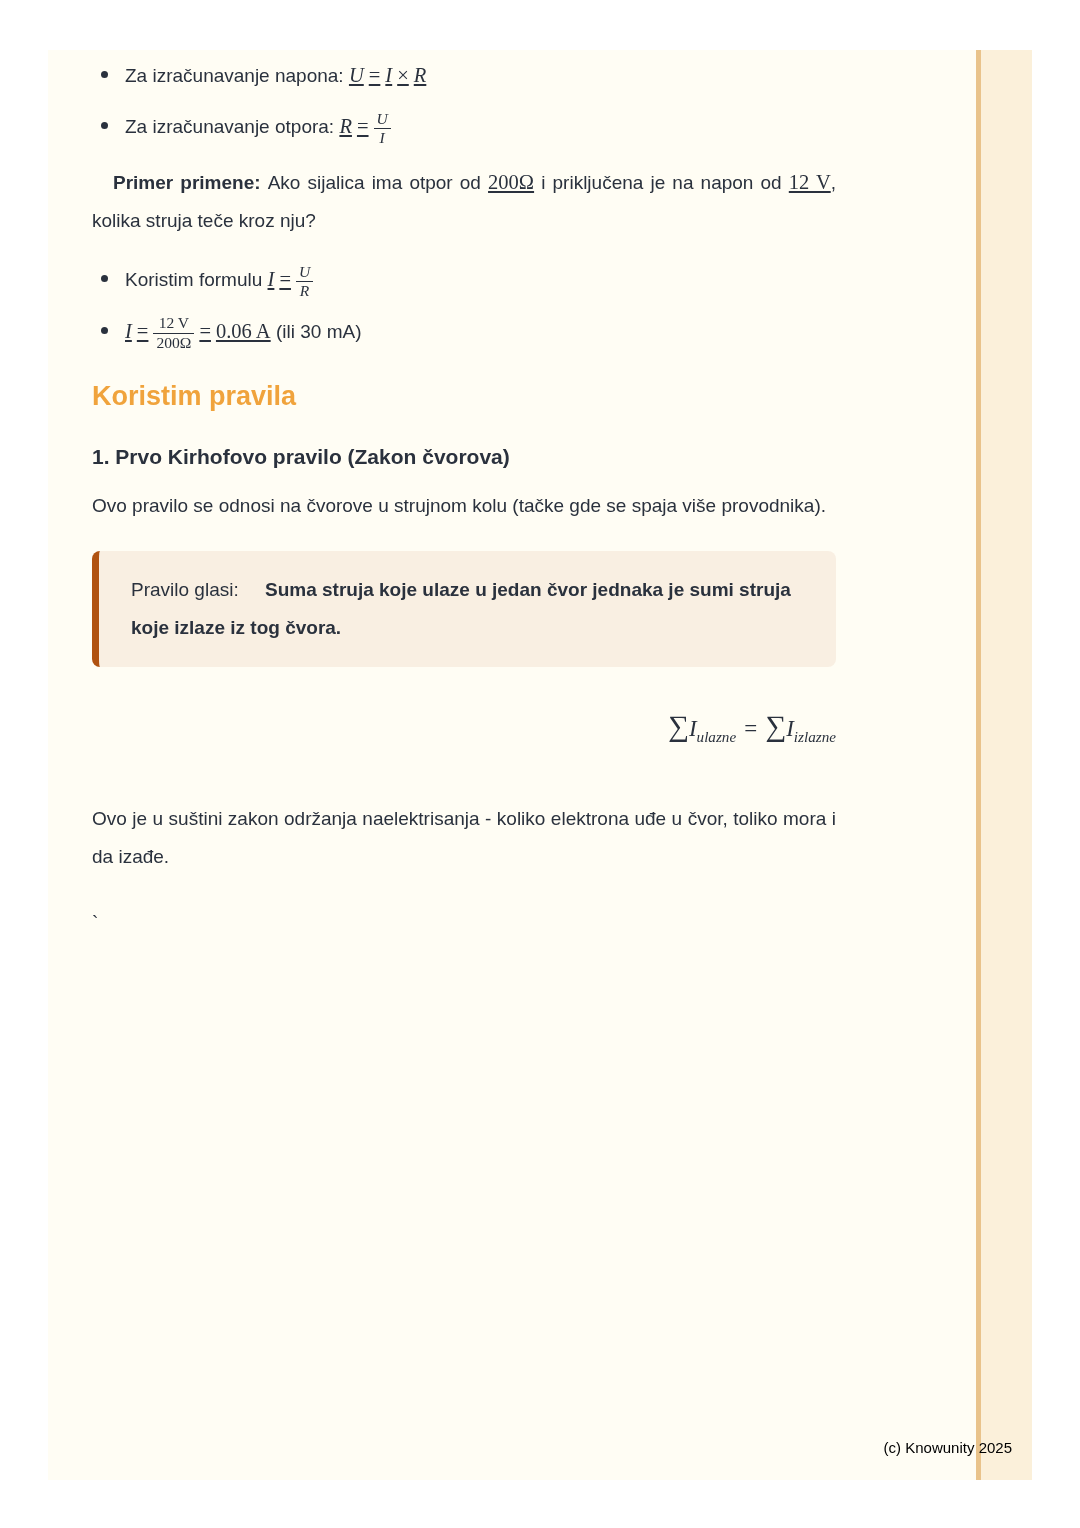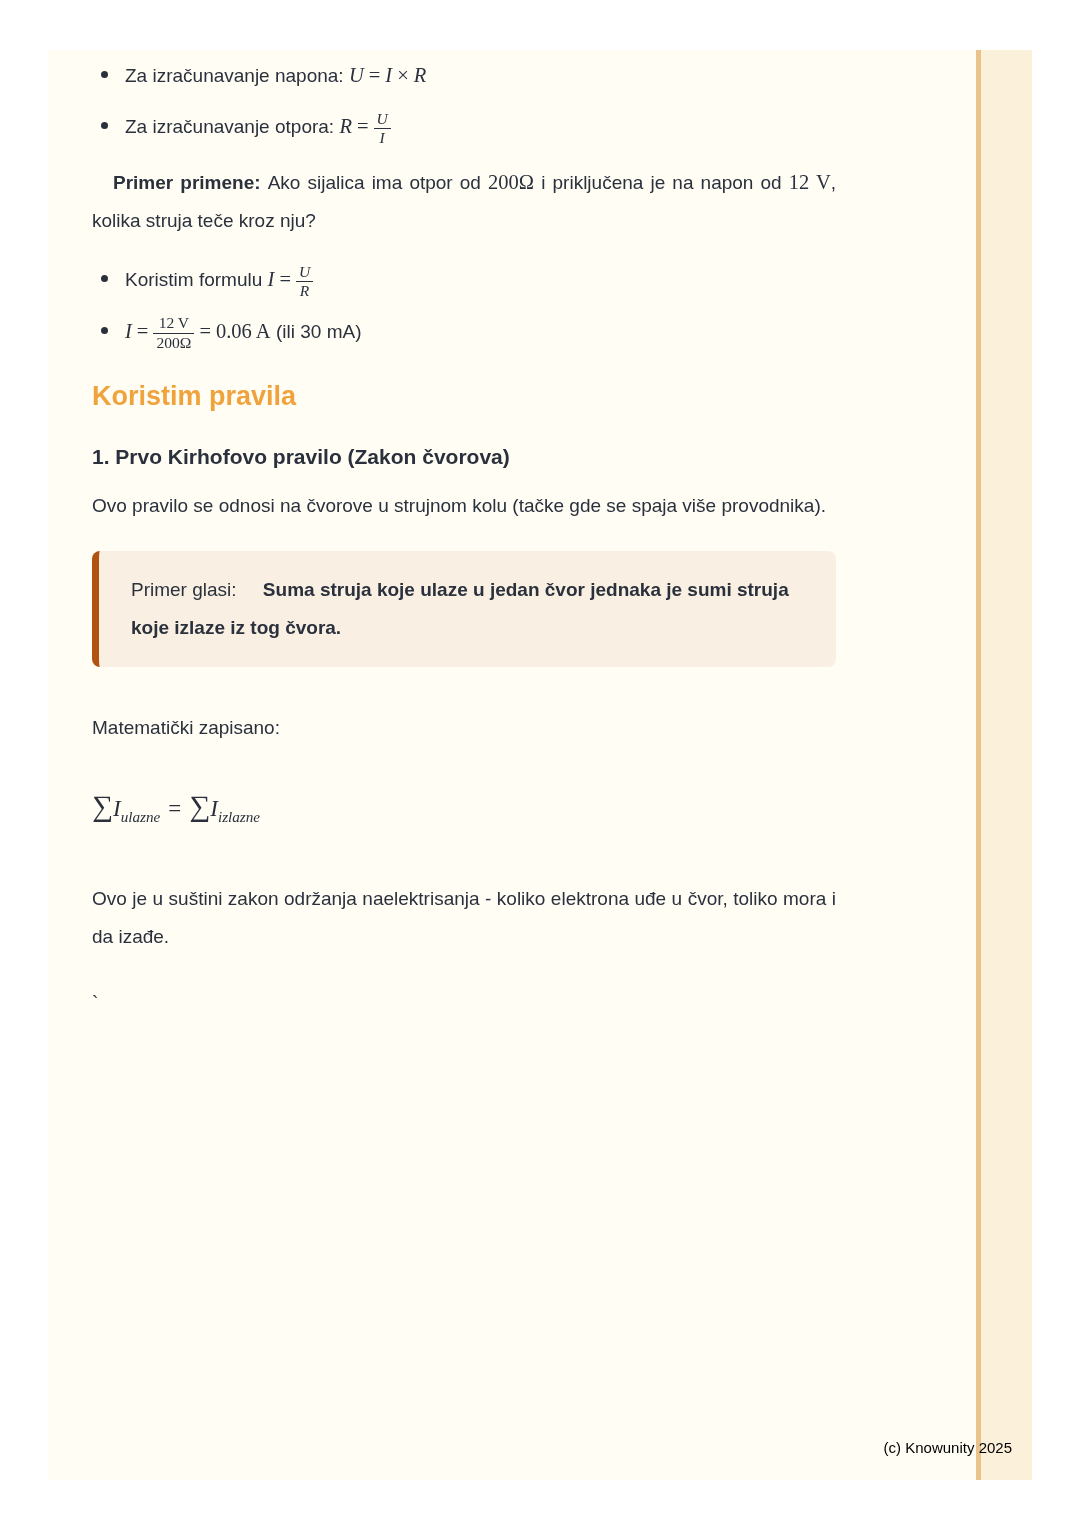--- a/index.html
+++ b/index.html
@@ -11,42 +11,42 @@
           background:#fbf0da; border-left:5px solid #e9c38b; }
   .content { position:absolute; left:44px; top:6px; width:744px;
           color:#2a313d; font-size:19px; line-height:38px; }
 
   ul.bullets { list-style:none; }
   ul.bullets li { position:relative; padding-left:33px; }
   ul.bullets li + li { margin-top:12px; }
   ul.bullets li .dot { position:absolute; left:9px; top:15px; width:7px; height:7px;
           border-radius:50%; background:#2a313d; }
 
-  .math { font-family:"Liberation Serif","DejaVu Serif",serif; font-size:1.08em; }
+  .math { font-family:"Liberation Serif","DejaVu Serif",serif; font-size:1.08em;text-decoration:underline; }
   .mi { font-style:italic; }
   .mo { font-style:normal; padding:0 5px; }
   .frac { display:inline-block; vertical-align:middle; text-align:center;
           font-size:0.76em; line-height:1.12; }
   .frac .num { display:block; border-bottom:1.5px solid currentColor; padding:0 3px 1px; }
   .frac .den { display:block; padding:0 3px; }
 
   p.justified { text-align:justify; margin-top:16px; }
   .bold { font-weight:bold;margin-left:21px; }
 
   .list2 { margin-top:20px; }
   .list2 li + li { margin-top:8px; }
 
   h2.section { margin-top:28px; font-size:27px; line-height:34px; color:#f0a33c; font-weight:bold; }
   h3.sub { margin-top:30px; font-size:21px; line-height:28px; font-weight:bold; }
 
   .callout { margin-top:26px; background:#f9efe2; border-left:7px solid #b05210;
           border-radius:8px; padding:20px 32px; }
 
   .math-label { margin-top:42px; }
-  .formula-block { margin-top:40px; text-align:left;
+  .formula-block { margin-top:40px; text-align:right;
           font-family:"Liberation Serif","DejaVu Serif",serif; font-size:23px; }
   .formula-block .sum { font-style:normal; font-size:1.28em; }
   .formula-block sub { font-style:italic; font-size:0.66em; }
   .formula-block .feq { padding:0 8px; }
 
   .note { margin-top:44px; text-align:justify; }
   .stray { margin-top:28px; }
 
   .footer { position:absolute; right:20px; bottom:24px; z-index:2;
           color:#000000; font-size:15px; }
@@ -84,24 +84,23 @@
     </ul>
 
     <h2 class="section">Koristim pravila</h2>
 
 
     <h3 class="sub">1. Prvo Kirhofovo pravilo (Zakon čvorova)</h3>
 
     <p class="justified">Ovo pravilo se odnosi na čvorove u strujnom kolu (tačke gde se spaja više provodnika).</p>
 
     <div class="callout">
-      <span>Primer glasi: </span><span class="bold">Suma struja koje ulaze u jedan čvor jednaka je sumi struja koje izlaze iz tog čvora.</span>
+      <span>Pravilo glasi: </span><span class="bold">Suma struja koje ulaze u jedan čvor jednaka je sumi struja koje izlaze iz tog čvora.</span>
     </div>
 
-    <p class="math-label">Matematički zapisano:</p>
 
     <div class="formula-block">
       <span class="sum">∑</span><span class="mi">I</span><sub>ulazne</sub><span class="feq">=</span><span class="sum">∑</span><span class="mi">I</span><sub>izlazne</sub>
     </div>
 
     <p class="note">Ovo je u suštini zakon održanja naelektrisanja - koliko elektrona uđe u čvor, toliko mora i da izađe.</p>
 
     <p class="stray">`</p>
 
   </div>

